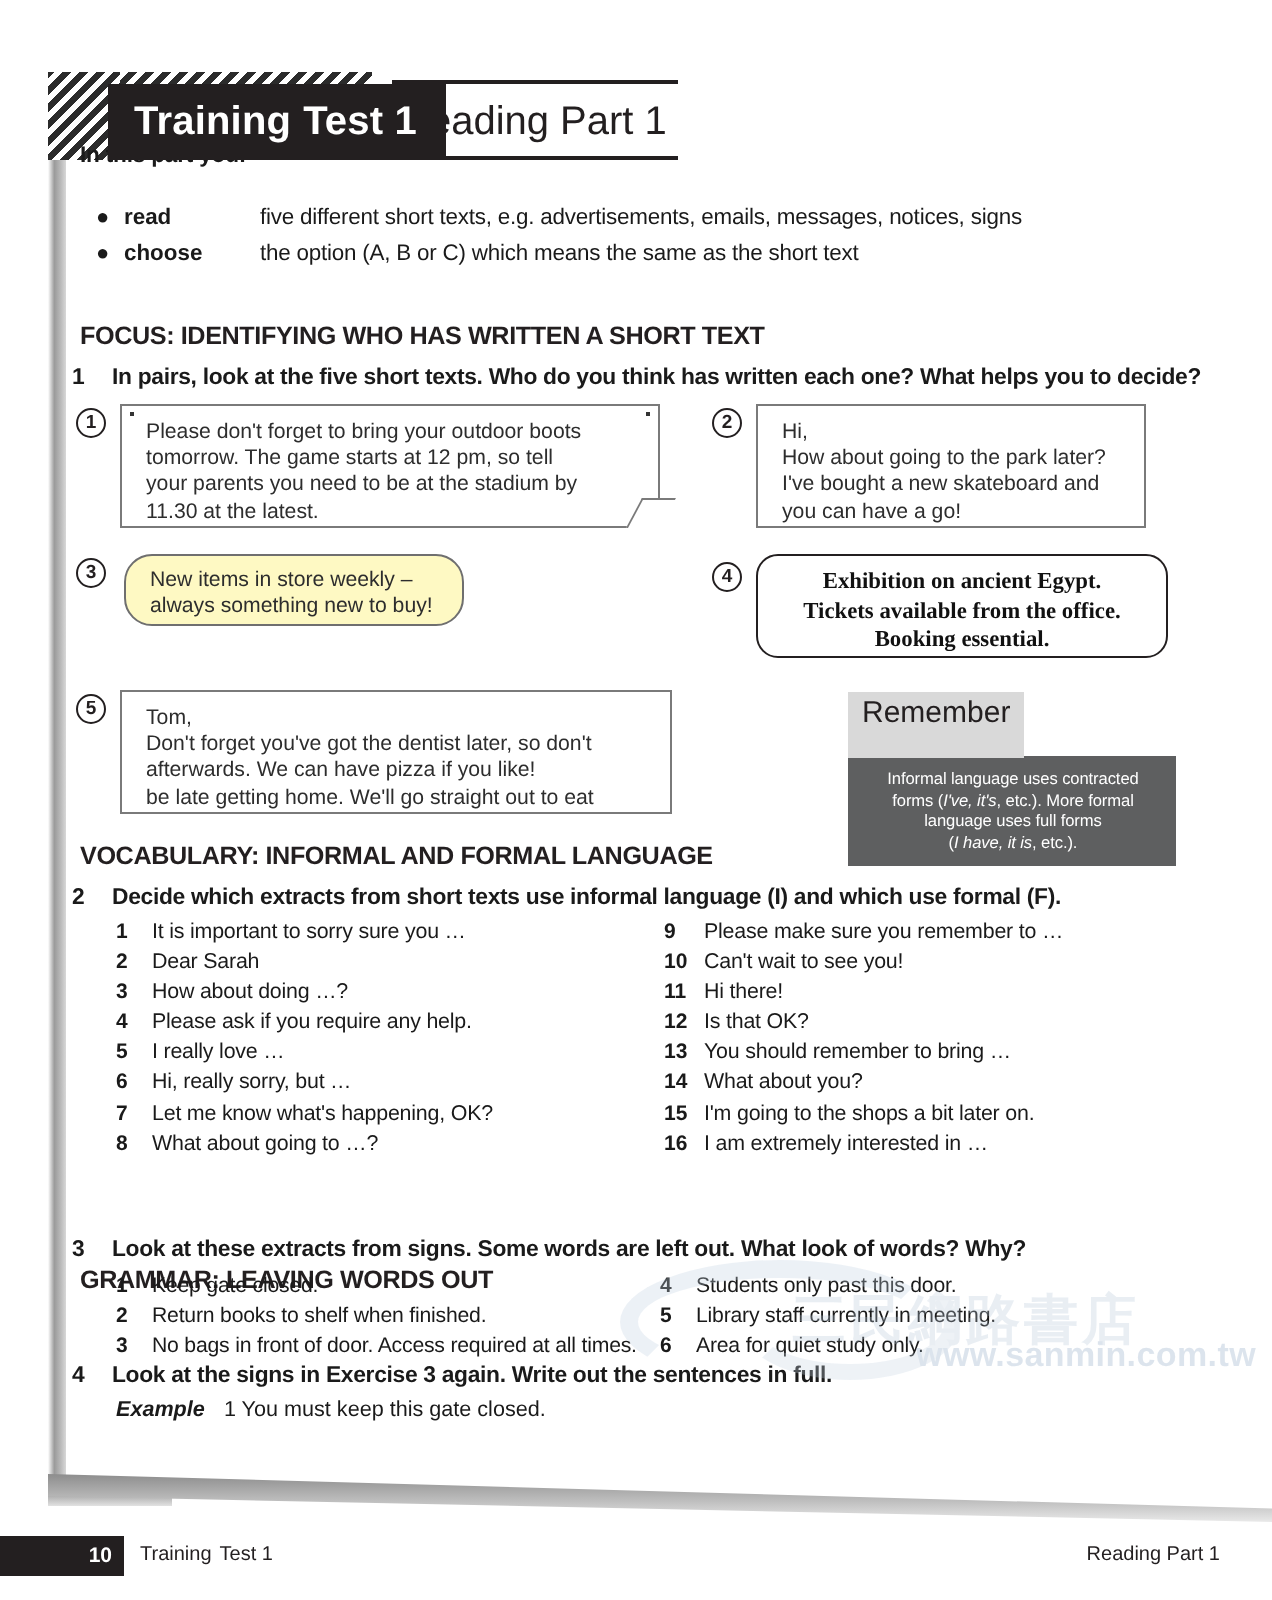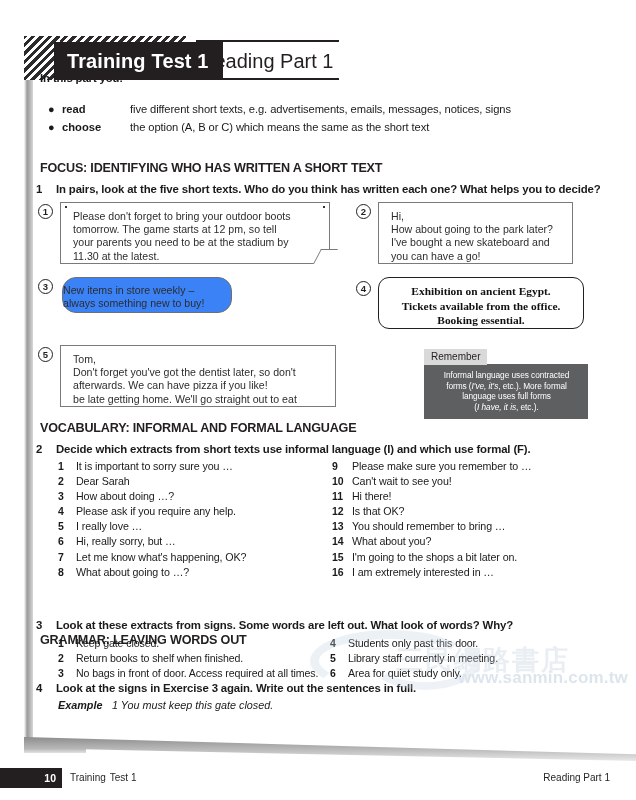--- a/index.html
+++ b/index.html
@@ -161,45 +161,45 @@
     border-left: 1px solid #7a7a7a;
     border-top: 1px solid #7a7a7a;
     transform: skewX(-28deg);
     transform-origin: bottom right;
   }
 
   .round-box {
     position: absolute;
     border: 1px solid #6f6f6f;
     border-radius: 14px;
-    background: #3b82f6;
+    background: #fef9c3;
     font-size: 10.6px; line-height: 13.4px; color: #2d2d2d;
-    padding: 6px 0;
+    padding: 6px 12px;
   }
   .sign-box {
     position: absolute;
     border: 1.6px solid #231f20;
     border-radius: 11px;
     background: #fff;
     font-family: "Liberation Serif", serif;
     font-weight: bold;
     font-size: 11.4px; line-height: 14.6px;
     color: #111;
     text-align: center;
     padding: 6px 10px 7px;
   }
 
   
   .remember-wrap { position: absolute; left: 424px; top: 346px; width: 164px; }
   .remember-tab {
     display: inline-block;
     background: #d9d9d9;
     color: #231f20;
-    font-size: 10px;
-    padding: 2px 7px 3px;
+    font-size: 15px;
+    padding: 2px 7px 14px;
     position: relative; z-index: 2; text-align: right;
   }
   .remember-body {
     background: #5e5f60;
     color: #ffffff;
     font-size: 8.3px;
     line-height: 10.6px;
     padding: 6px 8px 7px 9px;
     margin-top: -1px;
     width: 164px;
@@ -222,21 +222,21 @@
   #vocab-right { left: 332px; top: 459px; width: 280px; }
   #gram-left { left: 58px; top: 636px; width: 262px; }
   #gram-right { left: 330px; top: 636px; width: 280px; }
   #gram-left .ex-t, #gram-right .ex-t { font-size: 10.6px; }
 
   .example-row {
     position: absolute; left: 58px; top: 698px;
     display: flex; font-size: 10.8px; line-height: 15px; align-items: flex-end;
   }
   .example-lbl { font-weight: bold; font-style: italic; width: 54px; flex: 0 0 54px; }
-  .example-txt { font-style: italic; }
+  .example-txt { }
 
   
   .watermark {
     position: absolute;
     left: 300px; top: 624px;
     width: 330px; height: 80px;
     pointer-events: none;
     opacity: .30;
   }
   .wm-text {

